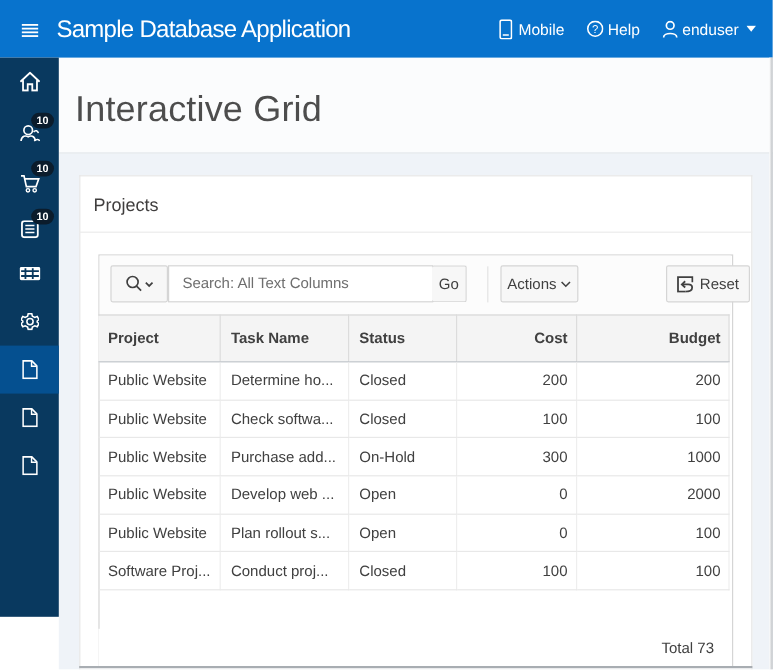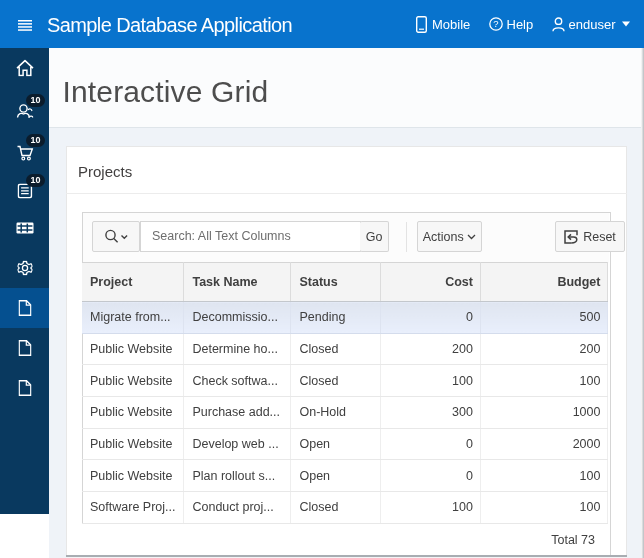--- a/index.html
+++ b/index.html
@@ -94,27 +94,20 @@
       <col style="width:127.5px">
     </colgroup>
     <tbody>
       <tr>
         <th>Project</th>
         <th>Task Name</th>
         <th>Status</th>
         <th class="r">Cost</th>
         <th class="r">Budget</th>
       </tr>
-    <tr class="sel">
-        <td>Migrate from...</td>
-        <td>Decommissio...</td>
-        <td>Pending</td>
-        <td class="r">0</td>
-        <td class="r">500</td>
-      </tr>
     <tr>
         <td>Public Website</td>
         <td>Determine ho...</td>
         <td>Closed</td>
         <td class="r">200</td>
         <td class="r">200</td>
       </tr>
     <tr>
         <td>Public Website</td>
         <td>Check softwa...</td>

